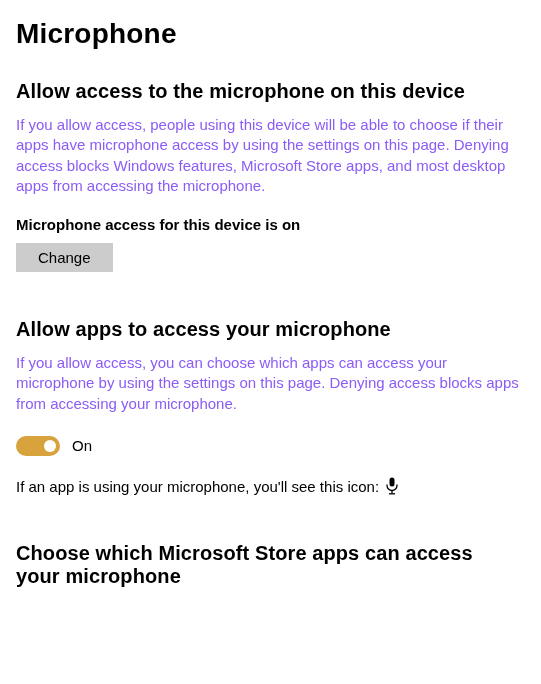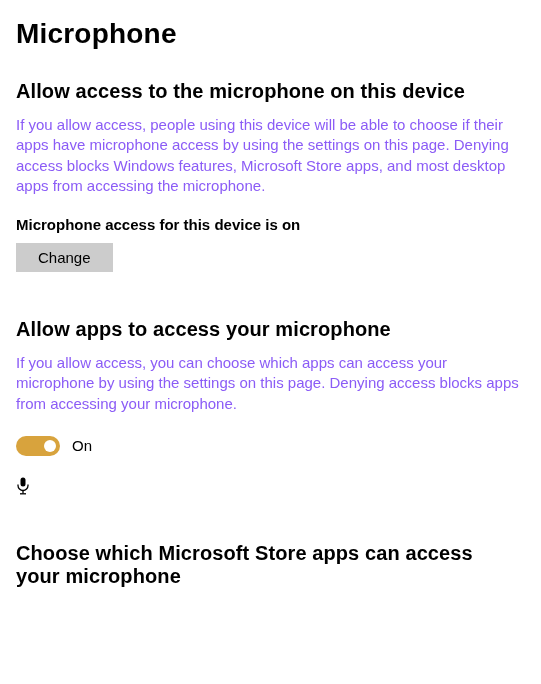--- a/index.html
+++ b/index.html
@@ -115,20 +115,21 @@
   <h2 class="section-title">Allow apps to access your microphone</h2>
   <p class="body-text">If you allow access, you can choose which apps can access your microphone by using the settings on this page. Denying access blocks apps from accessing your microphone.</p>
   <div class="toggle-row">
     <label class="toggle">
       <input type="checkbox" checked="" style="">
       <span class="toggle-slider"></span>
     </label>
     <span class="toggle-label">On</span>
   </div>
   <p class="icon-line">
+    <span>If an app is using your microphone, you'll see this icon:</span>
     <span class="mic-icon">
       <svg viewBox="0 0 14 18" fill="none">
         <rect x="4.5" y="0.5" width="5" height="9" rx="2.5" fill="#000"></rect>
         <path d="M2 7.5v1a5 5 0 0 0 10 0v-1" stroke="#000" stroke-width="1.3" fill="none"></path>
         <line x1="7" y1="13.5" x2="7" y2="16.5" stroke="#000" stroke-width="1.3"></line>
         <line x1="4" y1="16.8" x2="10" y2="16.8" stroke="#000" stroke-width="1.3"></line>
       </svg>
     </span>
   </p>
 </div>

